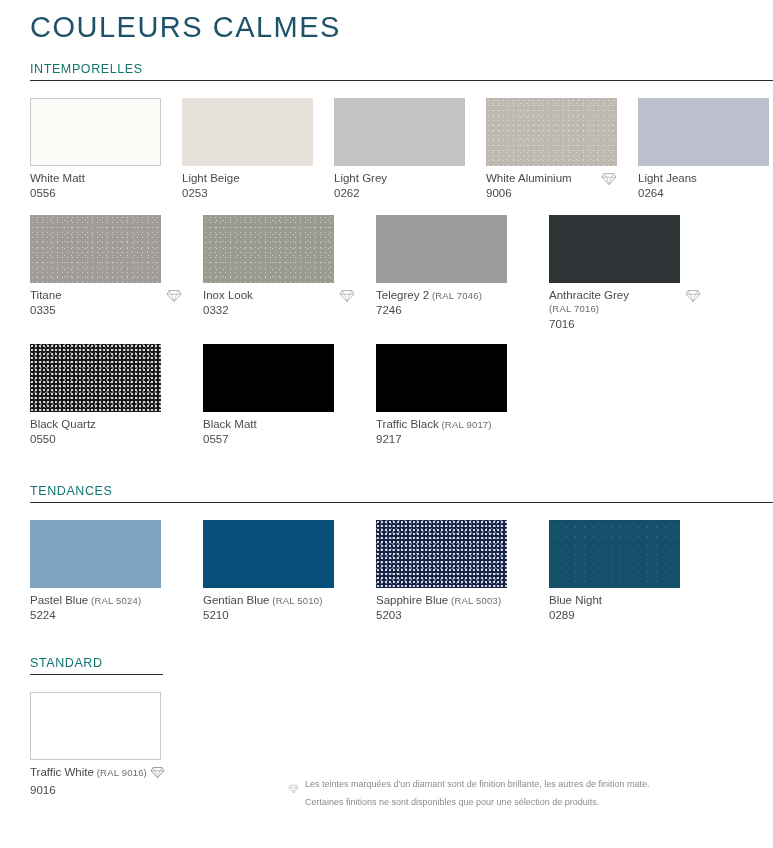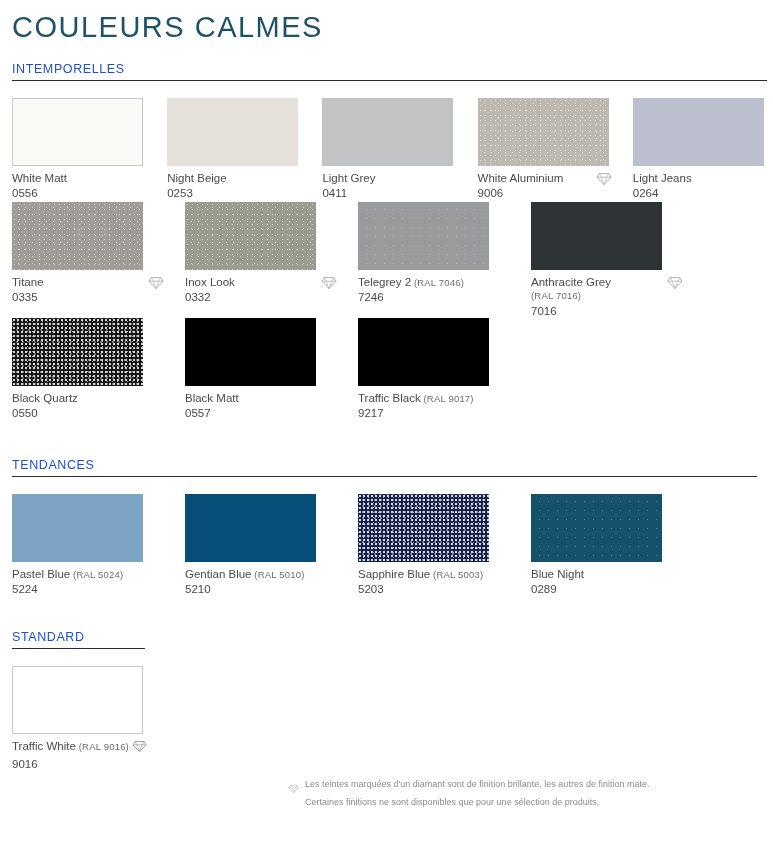--- a/index.html
+++ b/index.html
@@ -7,21 +7,21 @@
   body {
     width: 773px;
     height: 848px;
     background: #ffffff;
     font-family: "Liberation Sans", sans-serif;
     color: #3a3a3a;
     overflow: hidden;
     position: relative;
   }
 
-  .page { padding: 0 6px; }
+  .page { padding: 0 24px; }
 
   
   .page-title {
     font-size: 29px;
     font-weight: 400;
     letter-spacing: 1.5px;
     color: #1d5269;
     padding: 12px 0 0 6px;
     line-height: 1.1;
   }
@@ -30,39 +30,39 @@
   .section-head {
     margin-top: 18px;
     padding-left: 6px;
   }
   .section-head.tendances { margin-top: 36px; }
   .section-head.standard  { margin-top: 32px; }
 
   .section-title {
     font-size: 12.5px;
     letter-spacing: 0.6px;
-    color: #1d4ed8;
+    color: #0f766e;
     display: block;
     padding-bottom: 3px;
   }
   .section-rule {
     height: 1px;
     background: #2b2b2b;
     margin-top: 1px;
   }
   .rule-full     { width: 755px; }
   .rule-tendance { width: 745px; }
   .rule-short    { width: 133px; }
 
   
   .swatch-row {
     display: flex;
     gap: 21px;
     padding-left: 6px;
-    margin-top: 0;
+    margin-top: 13px;
   }
   .swatch-row.first { margin-top: 17px; }
 
   .swatch-cell { width: 152px; }
 
   .swatch-chip {
     width: 131px;
     height: 68px;
     position: relative;
     overflow: hidden;
@@ -177,29 +177,29 @@
       <div class="swatch-cell">
         <div class="swatch-chip bordered" style="background: rgb(250, 250, 247);"></div>
         <div class="swatch-caption">
           <span class="caption-line">White Matt</span>
           <span class="swatch-code">0556</span>
         </div>
       </div>
       <div class="swatch-cell">
         <div class="swatch-chip" style="background: rgb(230, 225, 218);"></div>
         <div class="swatch-caption">
-          <span class="caption-line">Night Beige</span>
+          <span class="caption-line">Light Beige</span>
           <span class="swatch-code">0253</span>
         </div>
       </div>
       <div class="swatch-cell">
         <div class="swatch-chip" style="background: rgb(194, 195, 196);"></div>
         <div class="swatch-caption">
           <span class="caption-line">Light Grey</span>
-          <span class="swatch-code">0411</span>
+          <span class="swatch-code">0262</span>
         </div>
       </div>
       <div class="swatch-cell">
         <div class="swatch-chip tex-metal" style="background: rgb(189, 185, 177);"></div>
         <div class="swatch-caption">
           <span class="caption-line">White Aluminium</span>
           <span class="swatch-code">9006</span>
           <span class="gloss-mark">
             <svg width="16" height="14" viewBox="0 0 16 14" fill="none">
               <path d="M3.2 1.6 H12.8 L15 5.2 L8 12.6 L1 5.2 Z" stroke="#a8a8a8" stroke-width="0.9" fill="none"></path>

